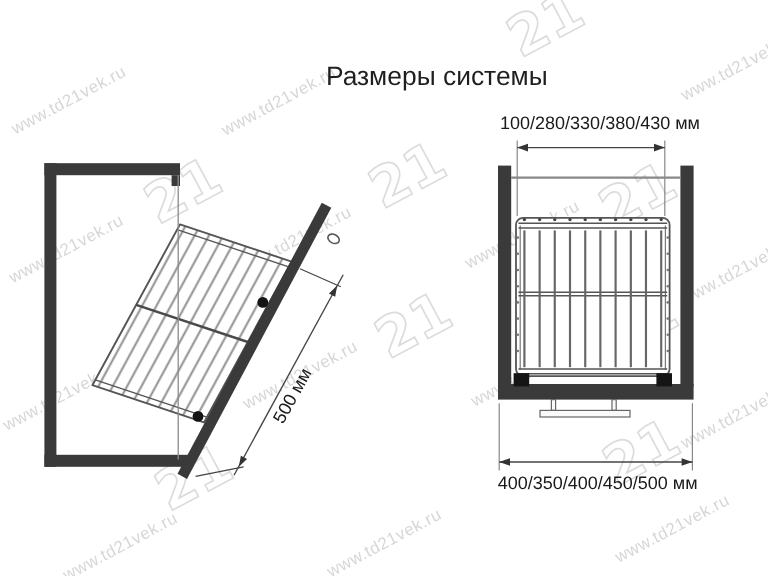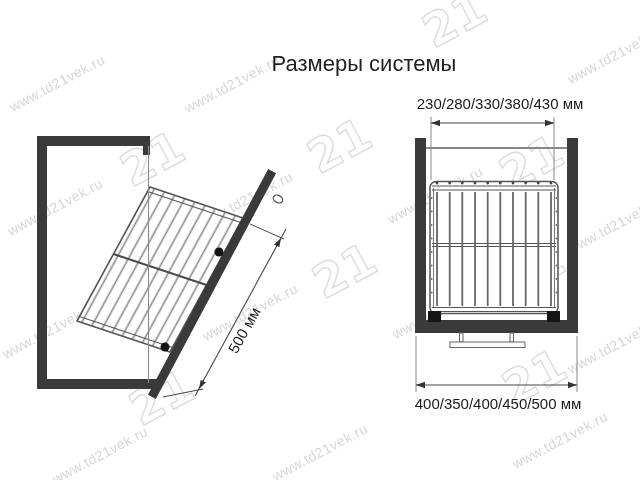--- a/index.html
+++ b/index.html
@@ -203,17 +203,17 @@
     <g stroke="#444444" fill="#333333">
       <line x1="416" y1="336" x2="416" y2="392" stroke="#888888" stroke-width="1"></line>
       <line x1="577" y1="336" x2="577" y2="392" stroke="#888888" stroke-width="1"></line>
       <line x1="416" y1="385" x2="577" y2="385" stroke-width="1.1"></line>
       <polygon points="416,385 425,381.8 425,388.2" stroke="none"></polygon>
       <polygon points="577,385 568,381.8 568,388.2" stroke="none"></polygon>
     </g>
   </svg>
 
   <div id="title">Размеры системы</div>
-  <div id="dim-top" class="dim-label">230/280/330/380/430 мм</div>
+  <div id="dim-top" class="dim-label">100/280/330/380/430 мм</div>
   <div id="dim-bottom" class="dim-label">400/350/400/450/500 мм</div>
   <div id="dim-door" class="dim-label">500 мм</div>
 
 </div>
 
 </body></html>

